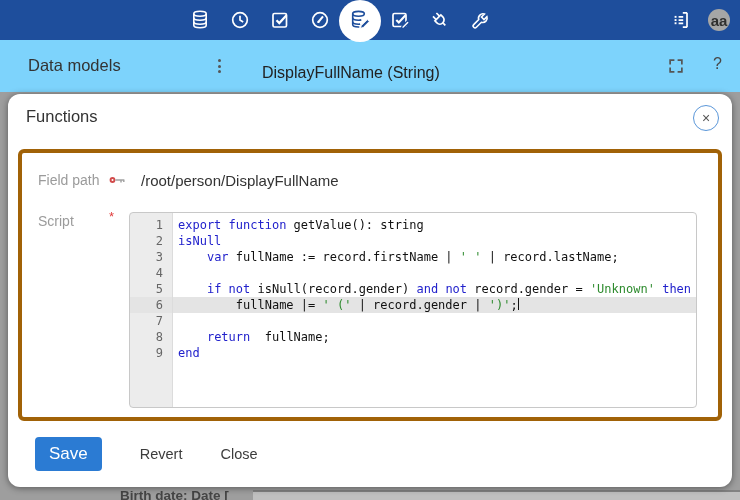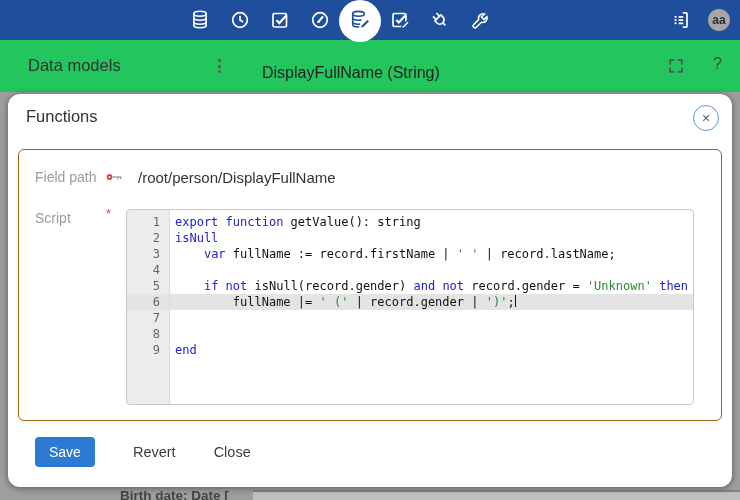--- a/index.html
+++ b/index.html
@@ -15,43 +15,43 @@
   .topbar{position:absolute;top:0;left:0;right:0;height:40px;background:var(--topbar);z-index:30;}
   .tb-icons{position:absolute;left:180px;top:0;height:40px;display:flex;}
   .tb-cell{width:40px;height:40px;display:flex;align-items:center;justify-content:center;position:relative;cursor:pointer;}
   .tb-cell svg{position:relative;z-index:2;}
   .tb-cell.active::before{
     content:"";position:absolute;left:-1px;top:0;width:42px;height:42px;border-radius:50%;
     background:#fff;z-index:1;
   }
   .tb-right{position:absolute;right:10px;top:0;height:40px;display:flex;align-items:center;gap:13px;}
   .avatar{width:22px;height:22px;border-radius:50%;background:#a6a6a6;color:#2f2f2f;
-    font-size:12px;font-weight:bold;display:flex;align-items:center;justify-content:center;cursor:pointer;}
-  
-  .header{position:absolute;top:40px;left:0;right:0;height:52px;background:#22c55e;z-index:10;}
+    font-size:15px;font-weight:bold;display:flex;align-items:center;justify-content:center;cursor:pointer;}
+  
+  .header{position:absolute;top:40px;left:0;right:0;height:52px;background:#7dd3fc;z-index:10;}
   .h-left{position:absolute;left:28px;top:16px;font-size:16.5px;color:#333;}
   .h-kebab{position:absolute;left:212px;top:15px;width:14px;height:22px;display:flex;flex-direction:column;
     align-items:center;justify-content:center;gap:2.5px;cursor:pointer;background:none;border:none;padding:0;}
   .h-kebab i{width:3px;height:3px;border-radius:50%;background:#555;}
   .h-title{position:absolute;left:262px;top:24px;font-size:16px;color:#222;}
   .h-expand{position:absolute;right:56px;top:18px;background:none;border:none;padding:0;cursor:pointer;}
   .h-help{position:absolute;right:18px;top:15px;background:none;border:none;padding:0;cursor:pointer;
     font-size:16px;color:#474747;font-family:inherit;}
   
   .bg-bottom-text{position:absolute;left:120px;bottom:-3px;font-size:13.5px;font-weight:bold;color:#454545;z-index:5;}
   .bg-bottom-input{position:absolute;left:253px;right:0;bottom:0;height:10px;background:#c0c0c0;
     border-top:2px solid #828282;z-index:5;}
   
   .modal{position:absolute;left:8px;top:94px;width:724px;height:393px;background:#fff;border-radius:12px;
     box-shadow:0 1px 7px rgba(0,0,0,.45);z-index:20;}
   .m-title{position:absolute;left:18px;top:13px;font-size:16.5px;color:#333;}
   .m-close{position:absolute;right:13px;top:11px;width:26px;height:26px;border-radius:50%;
     border:1px solid #5b97d9;background:#fff;color:#555;font-size:14px;line-height:1;
     display:flex;align-items:center;justify-content:center;cursor:pointer;font-family:inherit;}
-  .panel{position:absolute;left:10px;right:10px;top:55px;height:272px;border:1px solid #a16207;border-radius:6px;background:#fff;}
+  .panel{position:absolute;left:10px;right:10px;top:55px;height:272px;border:4px solid #a16207;border-radius:6px;background:#fff;}
   .label{color:#9b9b9b;font-size:14px;}
   .fp-row{position:absolute;left:16px;top:18px;height:18px;display:flex;align-items:center;}
   .fp-row .label{width:70px;}
   .fp-icon{margin-right:14px;display:flex;align-items:center;}
   .fp-value{font-size:15px;color:#333;text-align:right;}
   .script-label{position:absolute;left:16px;top:60px;}
   .req{position:absolute;left:87px;top:56px;color:#e03c3c;font-size:13px;}
   
   .editor{position:absolute;left:107px;top:59px;width:568px;height:196px;border:1px solid #c8c8c8;border-radius:4px;
     background:linear-gradient(to right,#ececec 42px,#fff 42px);overflow:hidden;cursor:text;
@@ -59,21 +59,21 @@
   .editor::before{content:"";position:absolute;left:42px;top:0;bottom:0;width:1px;background:#dcdcdc;}
   .code-row{display:flex;height:16px;}
   .code-row.active{background:#e4e4e4;}
   .gut{width:42px;flex:none;text-align:right;padding-right:9px;color:#666;}
   .src{padding-left:6px;white-space:pre;color:#111;}
   .tok-k{color:var(--kw);} .tok-s{color:var(--str);} .tok-p{color:#111;}
   .caret{display:inline-block;width:1px;height:12px;background:#111;vertical-align:-1px;}
   
   .footer{position:absolute;left:27px;top:343px;display:flex;align-items:center;}
   .btn-save{background:var(--accent);color:#fff;border:none;border-radius:4px;padding:7px 14px;
-    font-size:14px;cursor:pointer;font-family:inherit;}
+    font-size:17px;cursor:pointer;font-family:inherit;}
   .btn-flat{background:none;border:none;color:#3c3c3c;font-size:14.5px;cursor:pointer;
     margin-left:38px;font-family:inherit;padding:0;}
   svg{display:block;}
 </style>
 </head>
 <body>
 
 <div class="topbar">
   <div class="tb-icons">
 
@@ -221,20 +221,21 @@
           <div class="code-row active">
             <span class="gut">6</span>
             <span class="src"><span class="tok-p">        fullName |= </span><span class="tok-s">' ('</span><span class="tok-p"> | record.gender | </span><span class="tok-s">')'</span><span class="tok-p">;</span><span class="caret"></span></span>
           </div>
           <div class="code-row">
             <span class="gut">7</span>
             <span class="src"></span>
           </div>
           <div class="code-row">
             <span class="gut">8</span>
+            <span class="src"><span class="tok-p">    </span><span class="tok-k">return</span><span class="tok-p">  fullName;</span></span>
           </div>
           <div class="code-row">
             <span class="gut">9</span>
             <span class="src"><span class="tok-k">end</span></span>
           </div>
         </div>
     </div>
   </div>
 
   <div class="footer">

